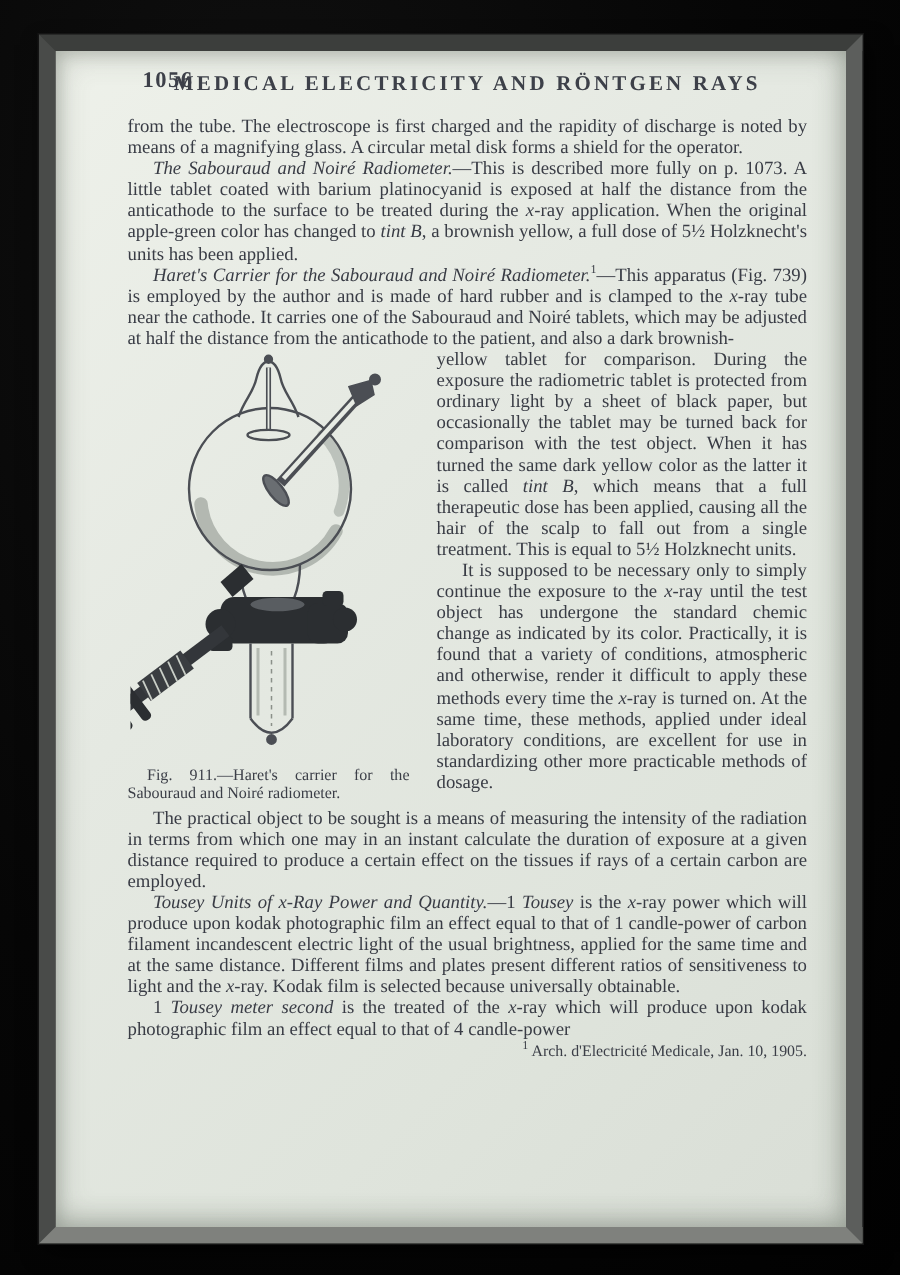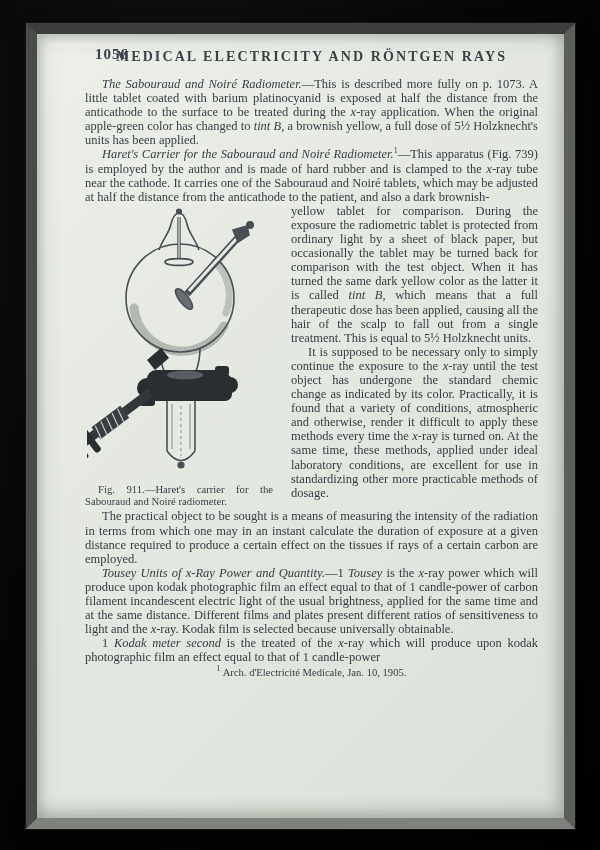--- a/index.html
+++ b/index.html
@@ -43,35 +43,36 @@
   .figure{
     float:left;width:196px;margin:4px 10px 2px 0;
   }
   .figure svg{display:block;margin-left:2px;}
   .caption{
     font-size:10.7px;line-height:12.3px;text-align:justify;
     margin-top:5px;text-indent:13px;color:#3b3e47;width:188px;
   }
   .clearp{clear:both;}
   .footnote{
-    text-align:center;font-size:10.6px;margin-top:2px;color:#3b3e47;
+    text-align:right;font-size:10.6px;margin-top:2px;color:#3b3e47;
   }
 </style>
 </head>
 <body>
 
 <div class="frame">
   <div class="page">
 
     <div class="header">
       <span class="pagenum">1056</span>
       <span class="runtitle">MEDICAL ELECTRICITY AND RÖNTGEN RAYS</span>
     </div>
 
     <div class="body-text">
+      <p><span>from the tube.  The electroscope is first charged and the rapidity of discharge is noted by means of a magnifying glass.  A circular metal disk forms a shield for the operator.</span></p>
       <p class="ind"><i>The Sabouraud and Noiré Radiometer.</i><span>—This is described more fully on p. 1073.  A little tablet coated with barium platinocyanid is exposed at half the distance from the anticathode to the surface to be treated during the </span><i>x</i><span>-ray application.  When the original apple-green color has changed to </span><i>tint B</i><span>, a brownish yellow, a full dose of 5½ Holzknecht's units has been applied.</span></p>
       <p class="ind"><i>Haret's Carrier for the Sabouraud and Noiré Radiometer.</i><sup>1</sup><span>—This apparatus (Fig. 739) is employed by the author and is made of hard rubber and is clamped to the </span><i>x</i><span>-ray tube near the cathode.  It carries one of the Sabouraud and Noiré tablets, which may be adjusted at half the distance from the anticathode to the patient, and also a dark brownish-</span></p>
 
       <div class="figure">
         <svg width="190" height="270" viewBox="0 0 190 270">
           <g fill="none" stroke="#4b4e54" stroke-width="1.6">
 
             <path d="M47,100 A48,48 0 0 0 137,118" stroke="#a9afa8" stroke-width="9" stroke-linecap="round" opacity="0.85"></path>
             <path d="M128,54 A47,47 0 0 1 139,105" stroke="#b2b8b1" stroke-width="7" stroke-linecap="round" opacity="0.8"></path>
 
@@ -129,18 +130,18 @@
             <circle cx="94" cy="257" r="2.8" fill="#4b4e54"></circle>
           </g>
         </svg>
         <div class="caption"><span>Fig. 911.—Haret's carrier for the Sabouraud and Noiré radiometer.</span></div>
       </div>
 
       <p><span>yellow tablet for comparison.  During the exposure the radiometric tablet is protected from ordinary light by a sheet of black paper, but occasionally the tablet may be turned back for comparison with the test object.  When it has turned the same dark yellow color as the latter it is called </span><i>tint B</i><span>, which means that a full therapeutic dose has been applied, causing all the hair of the scalp to fall out from a single treatment.  This is equal to 5½ Holzknecht units.</span></p>
       <p class="ind"><span>It is supposed to be necessary only to simply continue the exposure to the </span><i>x</i><span>-ray until the test object has undergone the standard chemic change as indicated by its color.  Practically, it is found that a variety of conditions, atmospheric and otherwise, render it difficult to apply these methods every time the </span><i>x</i><span>-ray is turned on.  At the same time, these methods, applied under ideal laboratory conditions, are excellent for use in standardizing other more practicable methods of dosage.</span></p>
       <p class="ind clearp"><span>The practical object to be sought is a means of measuring the intensity of the radiation in terms from which one may in an instant calculate the duration of exposure at a given distance required to produce a certain effect on the tissues if rays of a certain carbon are employed.</span></p>
       <p class="ind"><i>Tousey Units of x-Ray Power and Quantity.</i><span>—1 </span><i>Tousey</i><span> is the </span><i>x</i><span>-ray power which will produce upon kodak photographic film an effect equal to that of 1 candle-power of carbon filament incandescent electric light of the usual brightness, applied for the same time and at the same distance.  Different films and plates present different ratios of sensitiveness to light and the </span><i>x</i><span>-ray.  Kodak film is selected because universally obtainable.</span></p>
-      <p class="ind"><span>1 </span><i>Kodak meter second</i><span> is the treated of the </span><i>x</i><span>-ray which will produce upon kodak photographic film an effect equal to that of 1 candle-power</span></p>
+      <p class="ind"><span>1 </span><i>Tousey meter second</i><span> is the treated of the </span><i>x</i><span>-ray which will produce upon kodak photographic film an effect equal to that of 4 candle-power</span></p>
       <div class="footnote"><sup>1</sup><span> Arch. d'Electricité Medicale, Jan. 10, 1905.</span></div>
     </div>
 
   </div>
 </div>
 
 </body></html>

